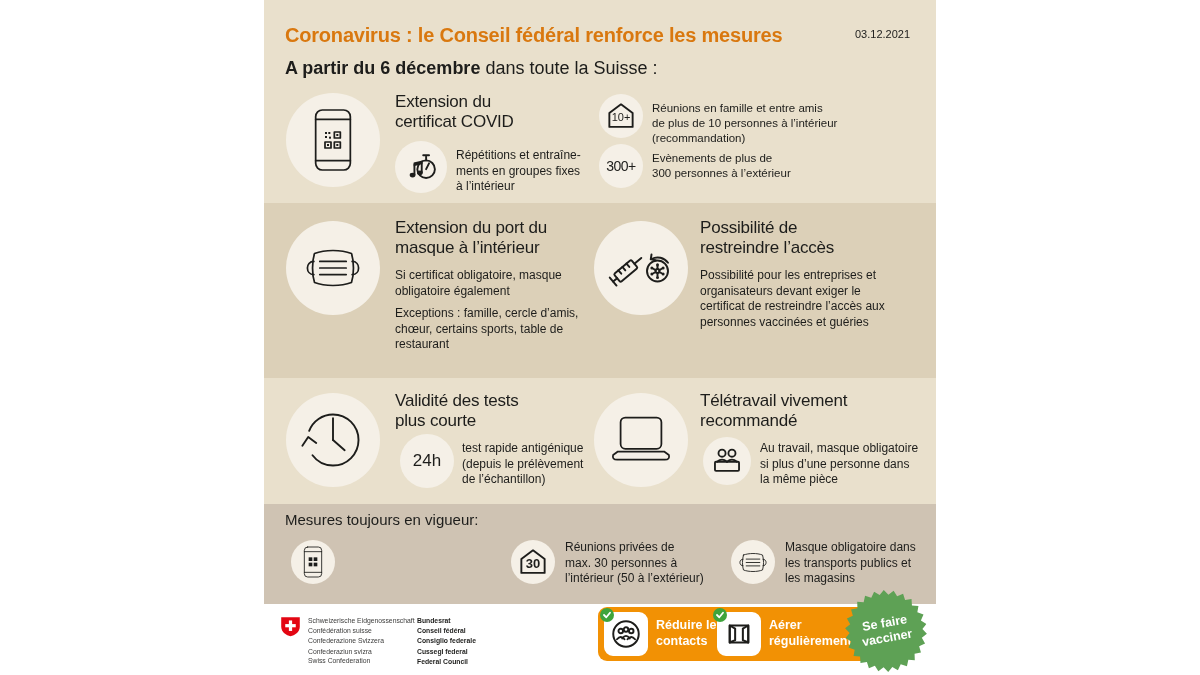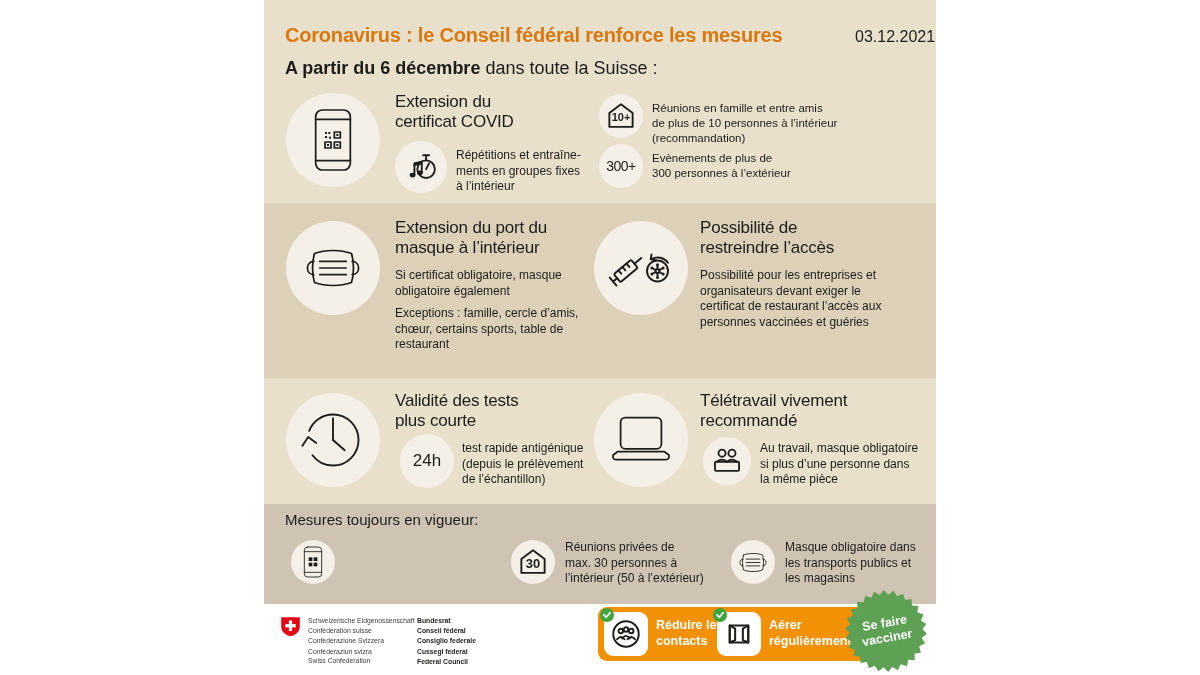--- a/index.html
+++ b/index.html
@@ -19,23 +19,23 @@
   .stage{position:relative;width:1200px;height:675px;background:#fff;overflow:hidden;color:var(--ink)}
   .abs{position:absolute}
   .band{position:absolute;left:264px;width:672px}
   .t{white-space:pre-line;color:var(--ink)}
   .h{font-weight:normal;font-size:17px;line-height:1.18;letter-spacing:-0.2px;white-space:pre-line;color:var(--ink)}
   .body{font-size:12px;line-height:1.3}
   .small{font-size:11.5px;line-height:1.3}
   .circle{position:absolute;border-radius:50%;background:var(--circle-cream);display:flex;align-items:center;justify-content:center}
   .ic{stroke:var(--ink);fill:none;stroke-width:2.6;stroke-linecap:round;stroke-linejoin:round}
   .icf{fill:var(--ink);stroke:none}
-  .badge-txt{font-weight:bold;color:var(--ink)}
+  .badge-txt{font-weight:normal;color:var(--ink)}
   .title{font-size:20px;font-weight:bold;color:var(--accent-orange);letter-spacing:-0.2px}
-  .date{font-size:16px;color:var(--ink)}
+  .date{font-size:11px;color:var(--ink)}
   .subtitle{font-size:18px;color:var(--ink)}
   .banner{position:absolute;left:598px;top:607px;width:274px;height:54px;background:var(--banner-orange);border-radius:9px}
   .bicon{position:absolute;width:44px;height:44px;background:#fff;border:2px solid #fff;border-radius:9px;top:5px;display:flex;align-items:center;justify-content:center}
   .blabel{position:absolute;top:11px;color:#fff;font-weight:bold;font-size:12.5px;line-height:1.25;white-space:pre-line}
   .checkb{position:absolute;left:-6px;top:-6px}
   .seal{position:absolute;left:845px;top:590px;width:82px;height:82px;transform:rotate(-10deg)}
   .seal-label{position:absolute;left:0;top:0;width:82px;height:82px;display:flex;align-items:center;justify-content:center;text-align:center;color:#fff;font-weight:bold;font-size:12.5px;line-height:1.2;white-space:pre-line}
   .foot{font-size:6.8px;line-height:1.5;color:#3c3c3b;white-space:pre-line}
   .footb{font-size:6.8px;line-height:1.5;font-weight:bold;color:#1d1d1b;white-space:pre-line}
 </style>
@@ -160,21 +160,21 @@
           <line x1="67.5" y1="43" x2="64.5" y2="41"></line>
         <path d="M84 33 A17 17 0 0 0 62 28"></path>
         <polyline points="62 22 61 28.5 67.5 29.5"></polyline>
       </g>
     </svg>
   </div>
   <div class="abs h" style="left:700px;top:218px">Possibilité de
 restreindre l’accès</div>
   <div class="abs t body" style="left:700px;top:268px">Possibilité pour les entreprises et
 organisateurs devant exiger le
-certificat de restaurant l’accès aux
+certificat de restreindre l’accès aux
 personnes vaccinées et guéries</div>
 
   <div class="circle" style="left:286px;top:393px;width:94px;height:94px">
     <svg width="70" height="70" viewBox="0 0 96 96">
       <circle class="ic" cx="48" cy="48" r="35" stroke-dasharray="185 35" stroke-dashoffset="-122"></circle>
       <polyline class="ic" points="6 56 14 44 25 52"></polyline>
       <line class="ic" x1="48" y1="48" x2="48" y2="18"></line>
       <line class="ic" x1="48" y1="48" x2="64" y2="62"></line>
     </svg>
   </div>

